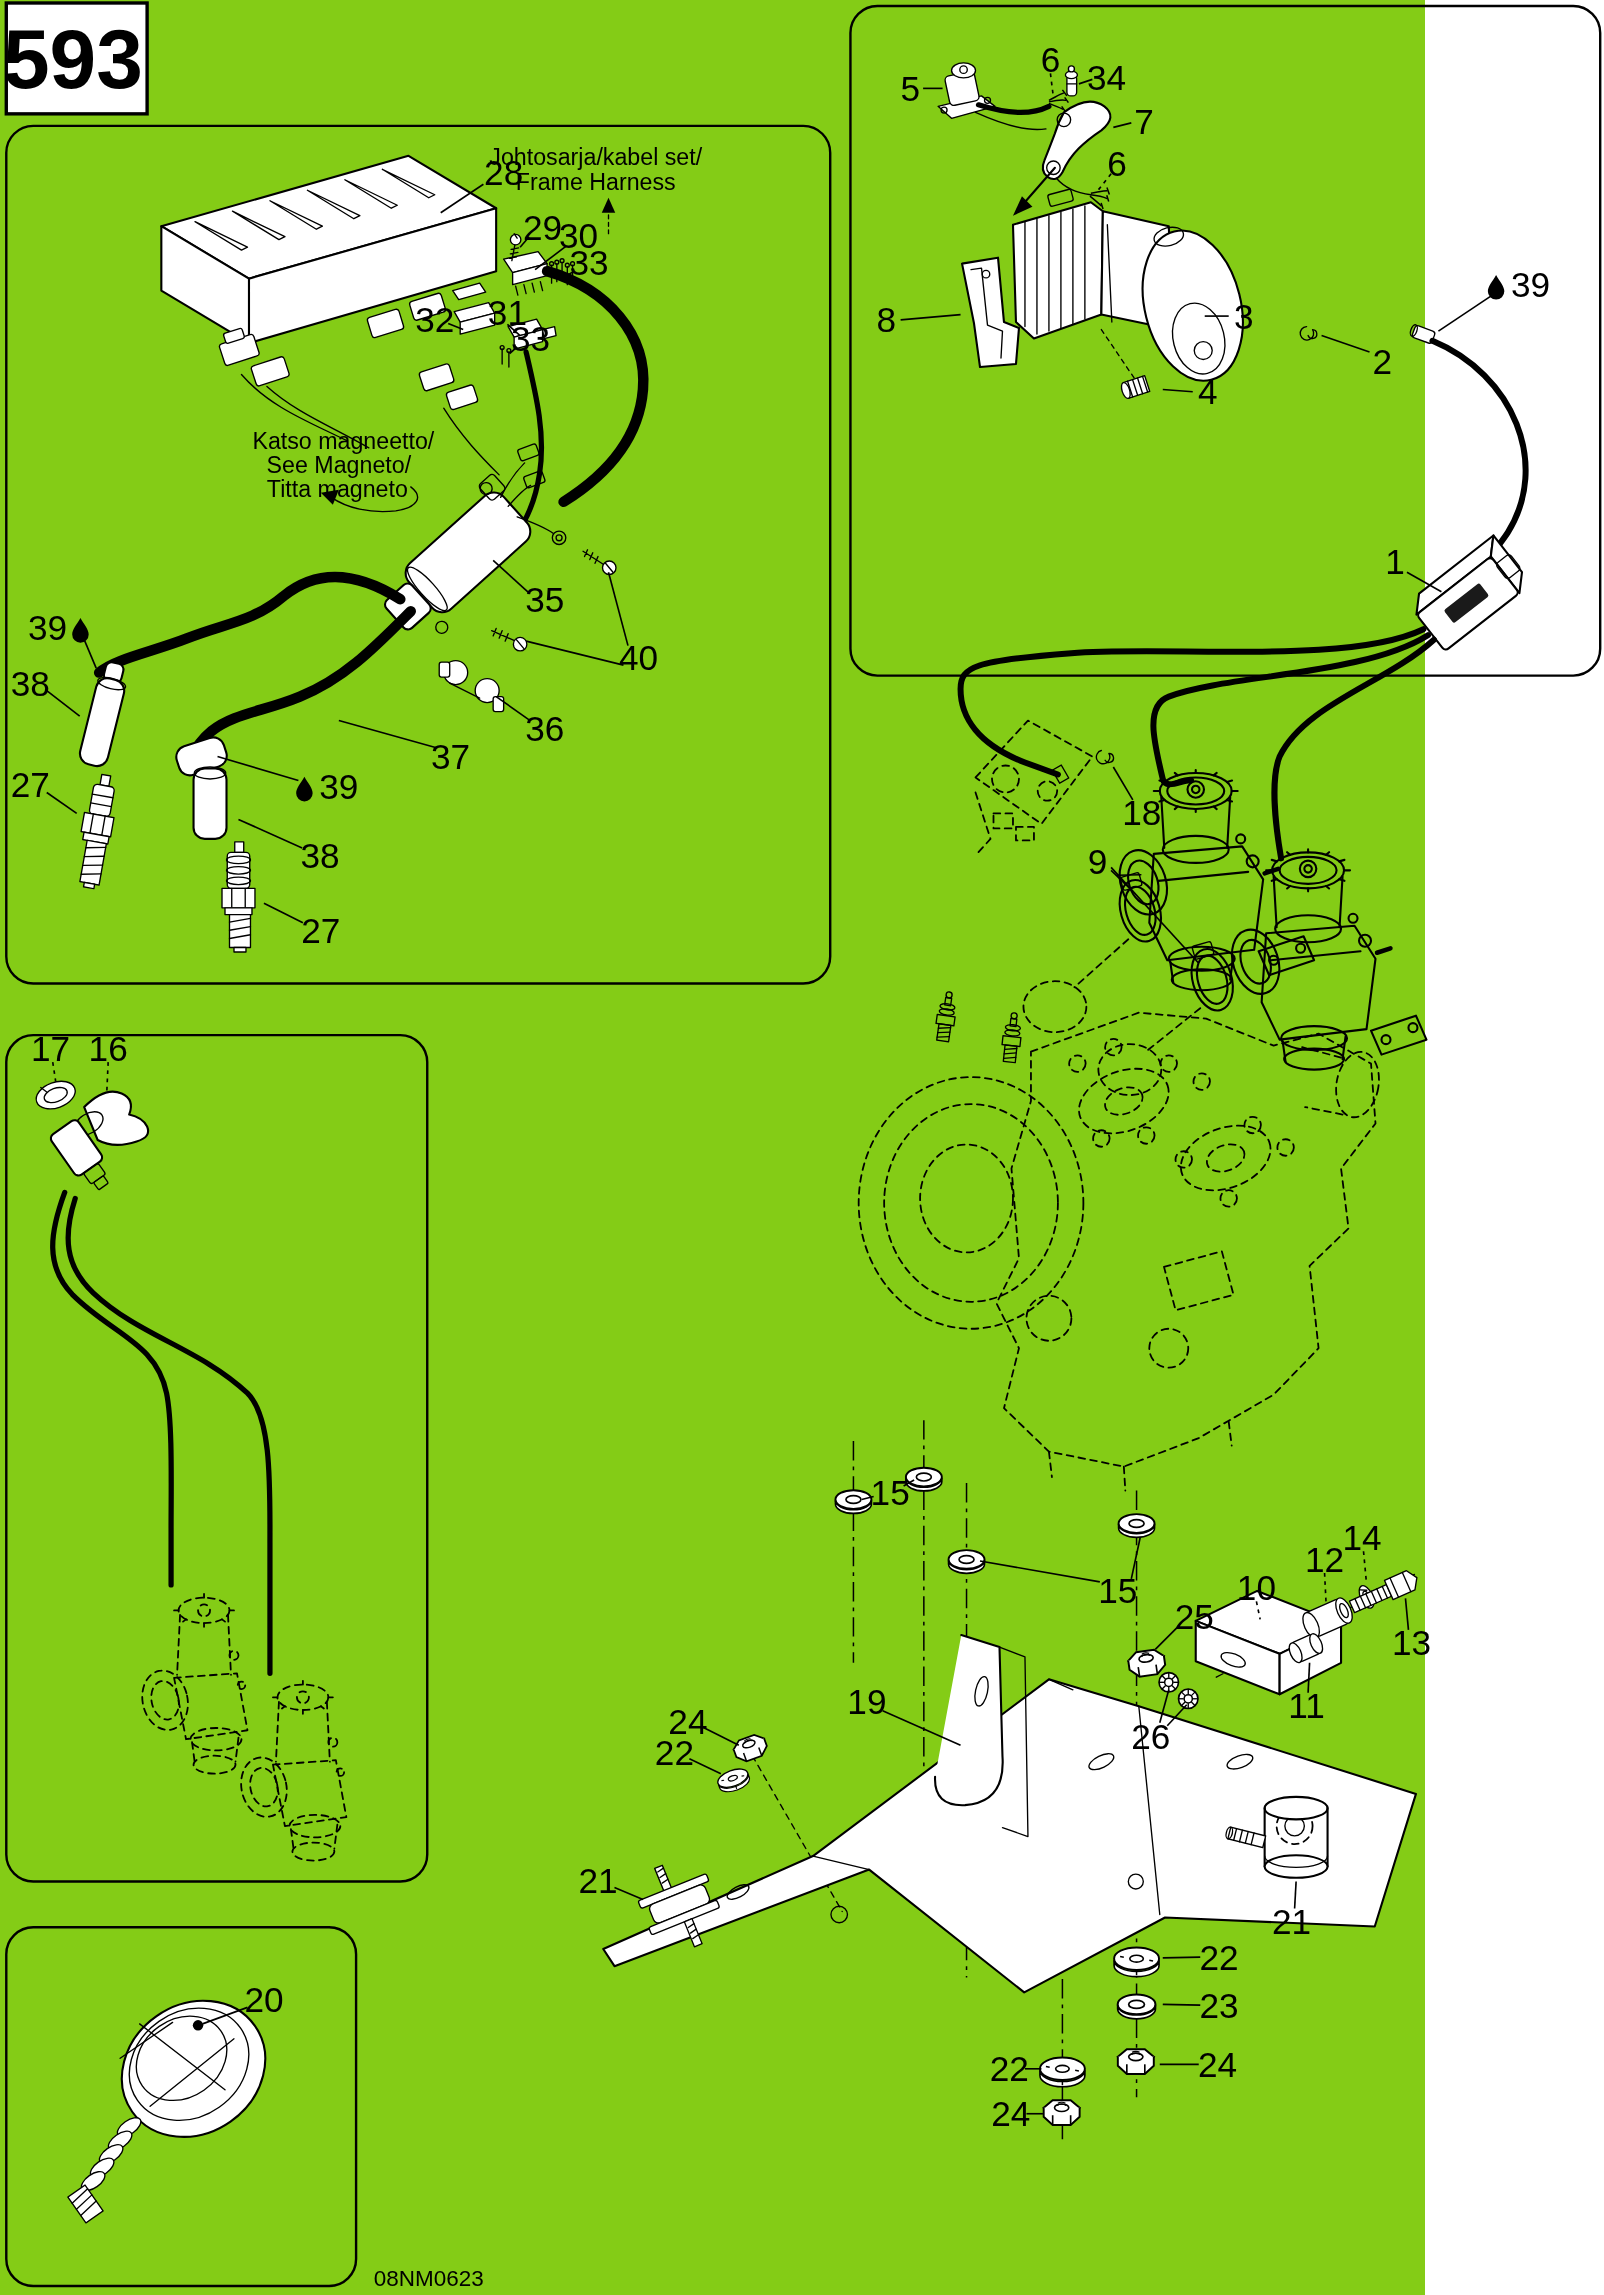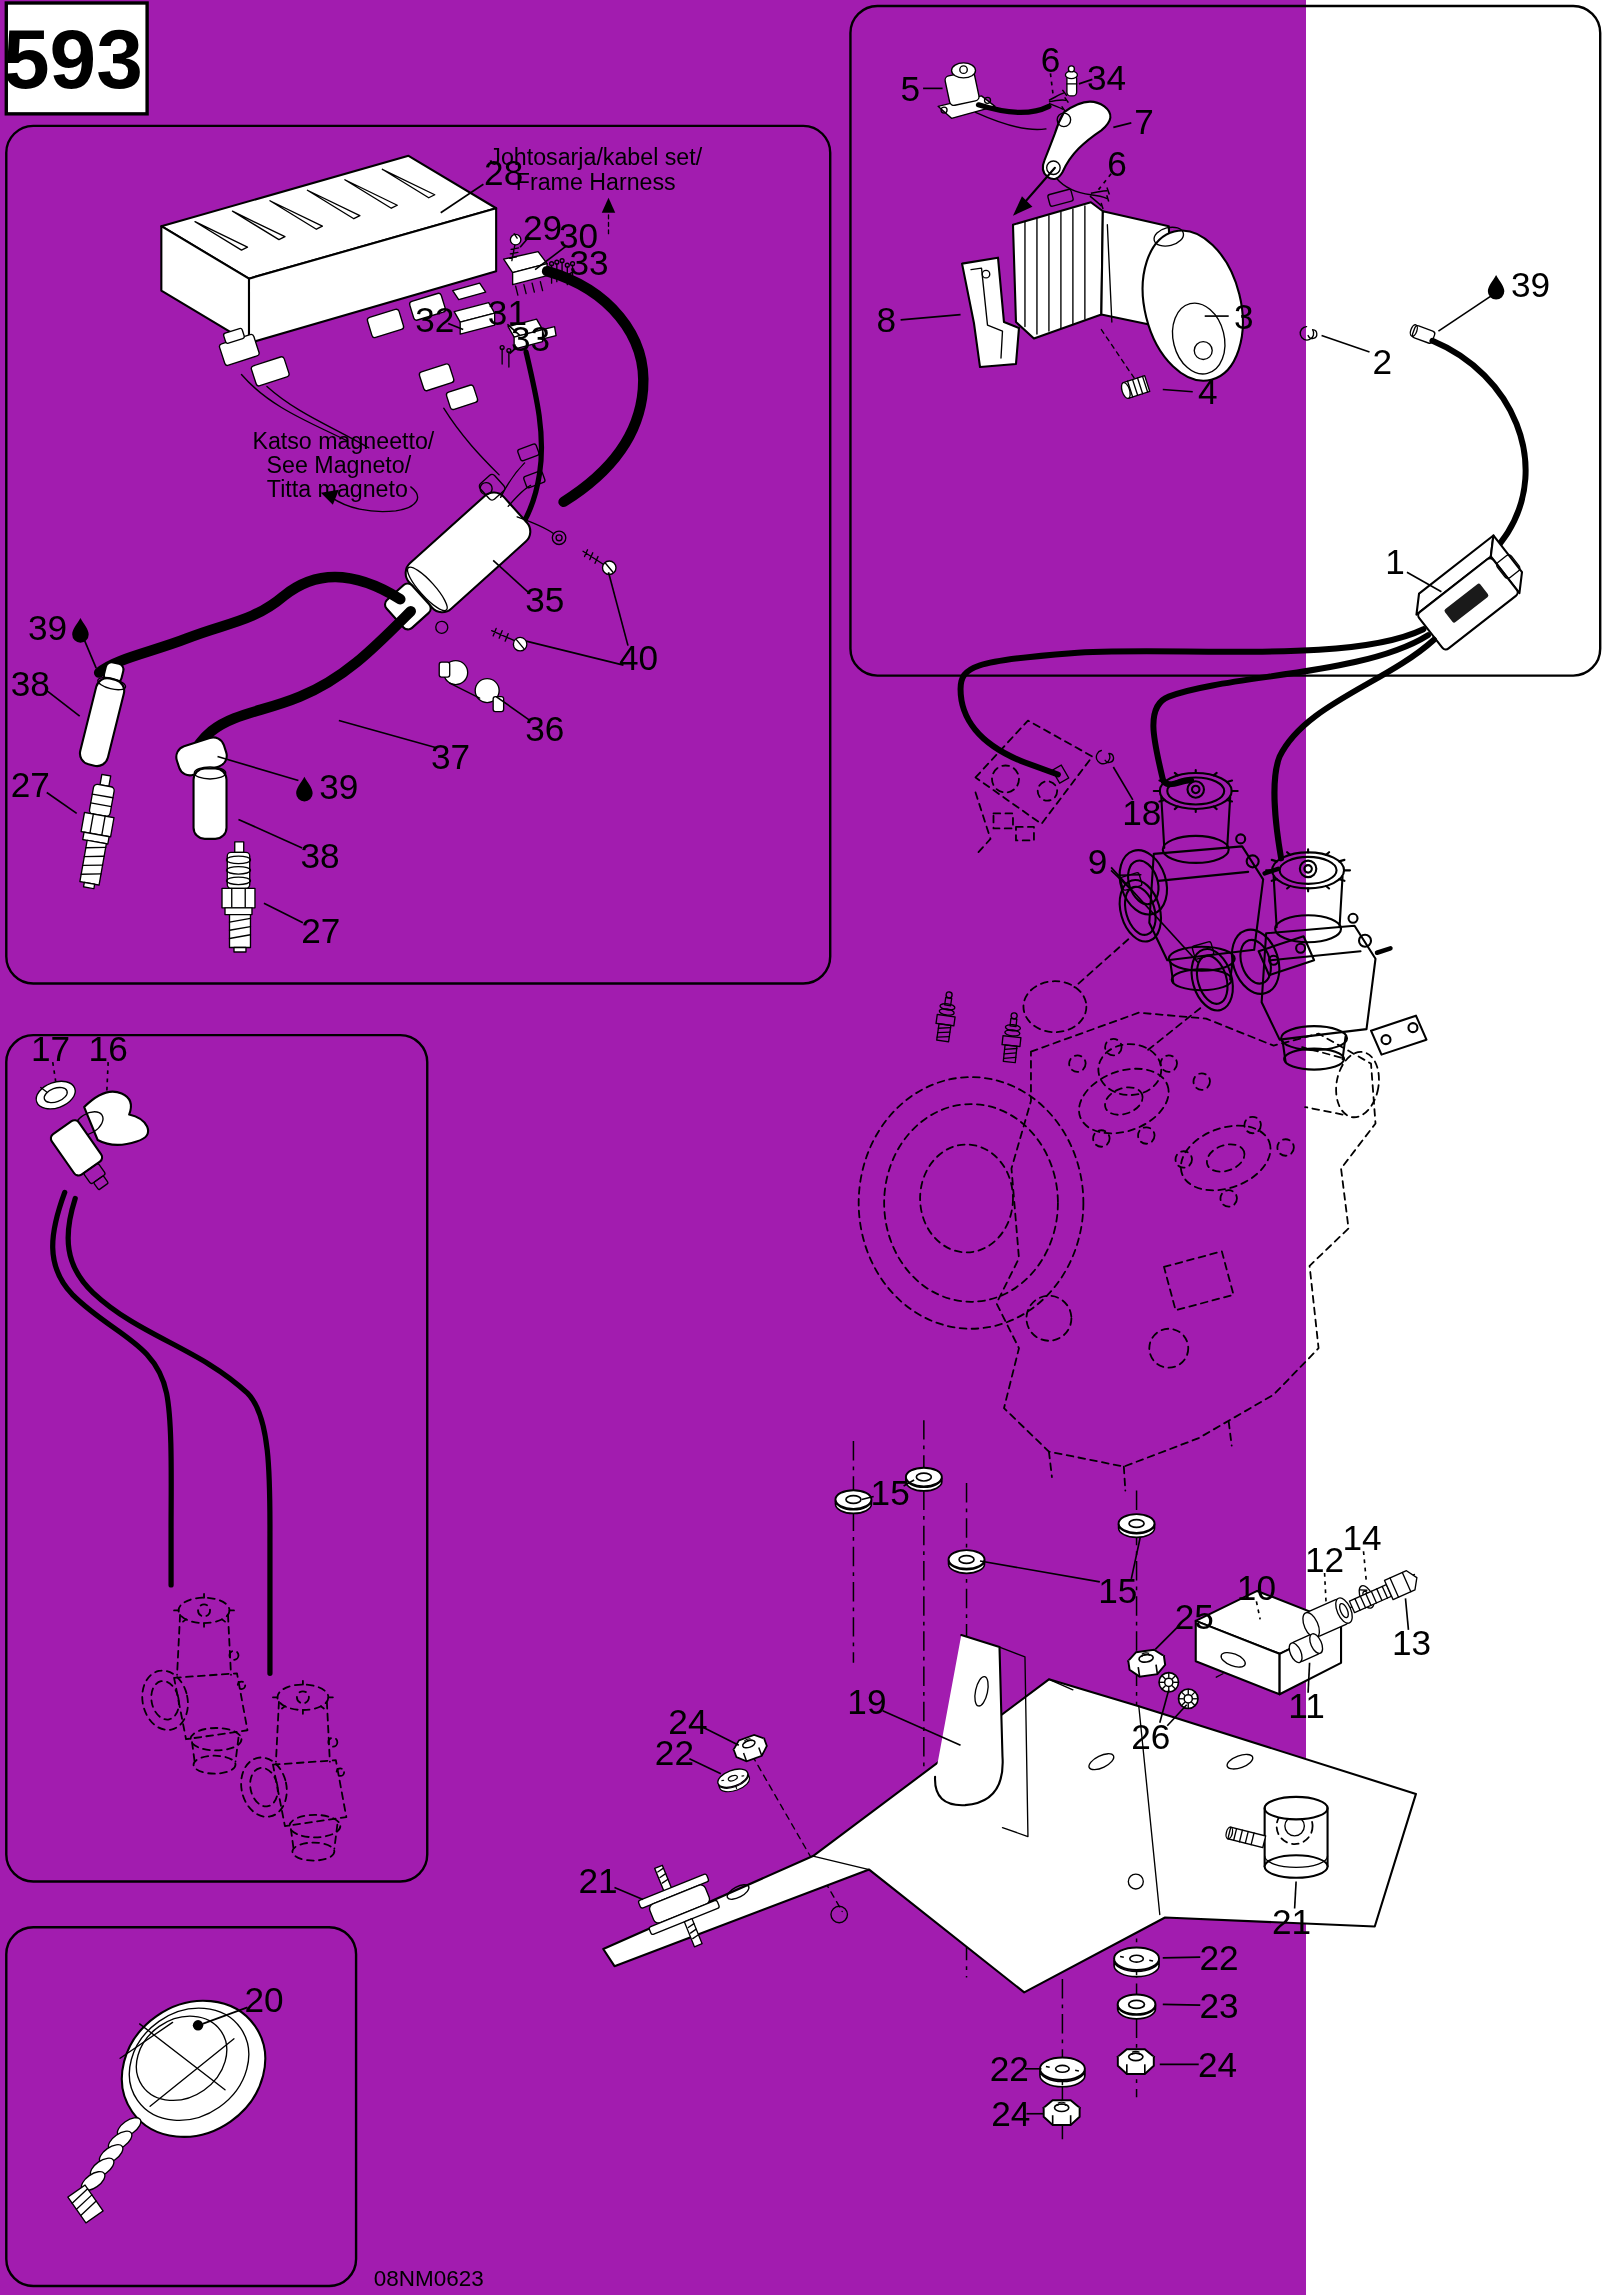--- a/index.html
+++ b/index.html
@@ -1,16 +1,16 @@
 <!DOCTYPE html>
 <html style="font-size:12px"><head>
 <meta charset="utf-8">
 <style>
   html,body{margin:0;padding:0;background:#fff;}
-  .page{width:1306px;height:2295px;position:relative;background:#a21caf;font-family:"Liberation Sans",sans-serif;}
+  .page{width:1425px;height:2295px;position:relative;background:#84cc16;font-family:"Liberation Sans",sans-serif;}
   svg{display:block;}
   
   .ln{fill:none;stroke:#000;stroke-width:2.8;stroke-linecap:round;stroke-linejoin:round;}
   .lnt{fill:none;stroke:#000;stroke-width:1.8;stroke-linecap:round;stroke-linejoin:round;}
   .fw{fill:#fff;stroke:#000;stroke-width:2.8;stroke-linejoin:round;}
   .fb{fill:#000;stroke:none;}
   .thk{fill:none;stroke:#000;stroke-width:14;stroke-linecap:round;}
   .thk2{fill:none;stroke:#000;stroke-width:8;stroke-linecap:round;}
   .thk3{fill:none;stroke:#000;stroke-width:7;stroke-linecap:round;}
   .dsh{fill:none;stroke:#000;stroke-width:2.4;stroke-dasharray:9 7;stroke-linecap:round;stroke-linejoin:round;}

